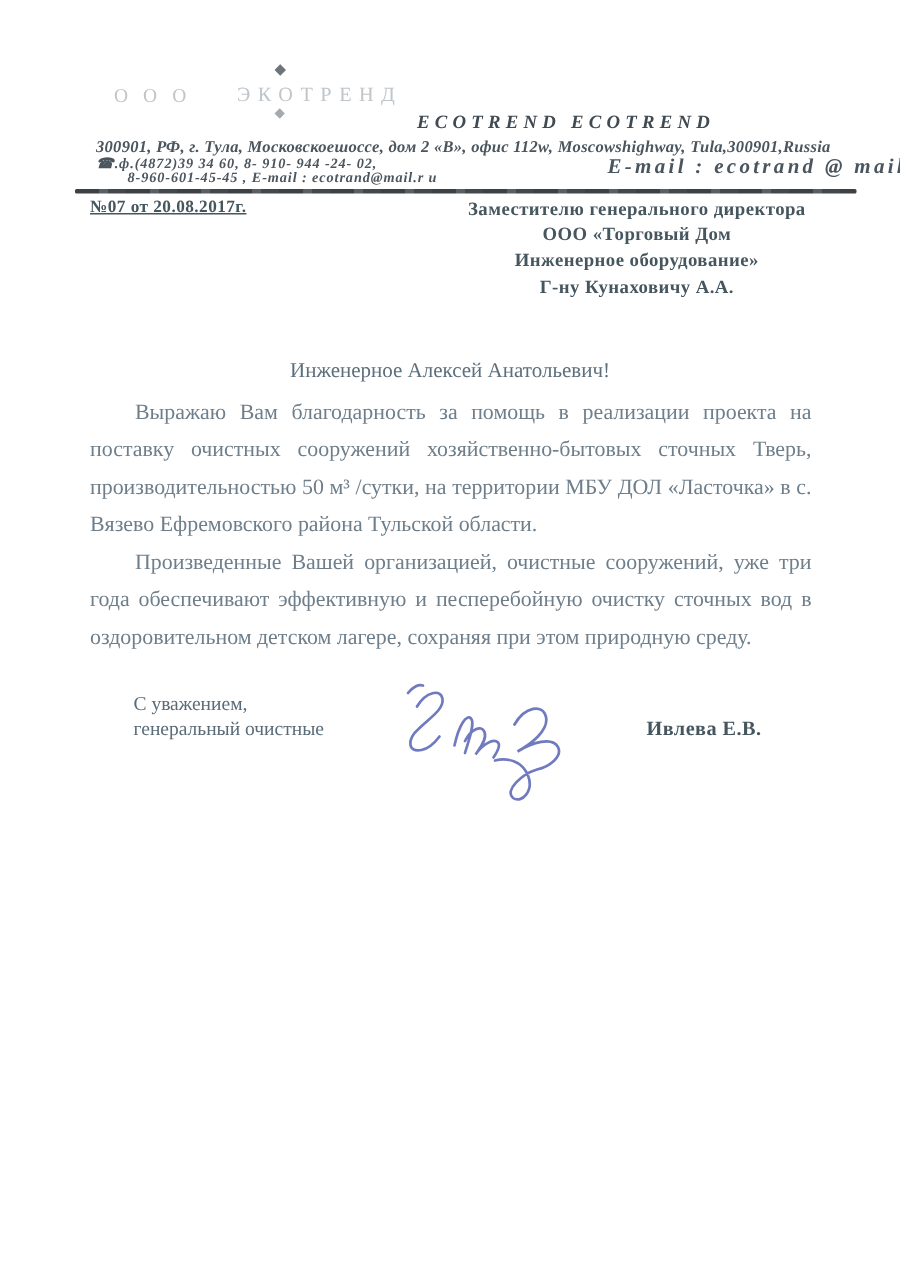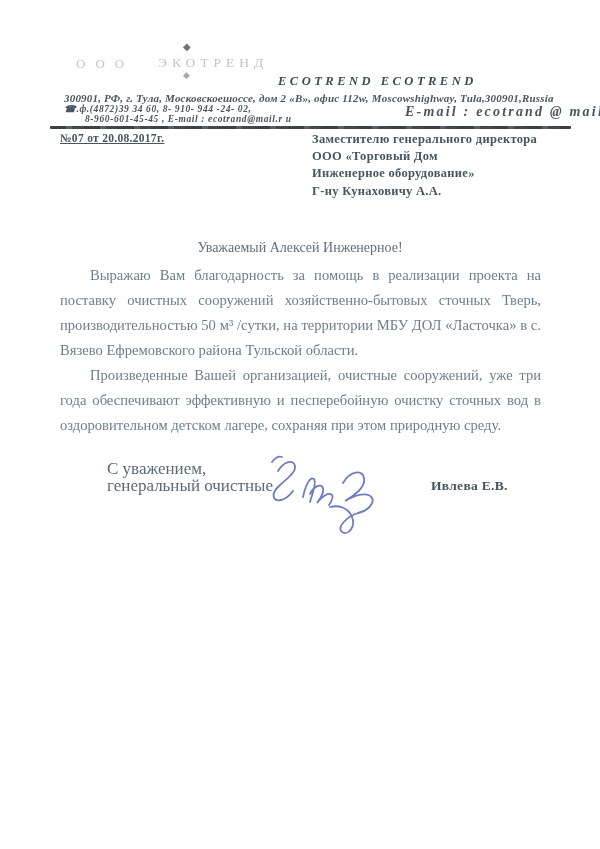--- a/index.html
+++ b/index.html
@@ -50,37 +50,38 @@
     position:absolute;left:60px;top:132px;
     font-size:11.5px;font-weight:bold;
     text-decoration:underline;
     color:var(--ink-dark);letter-spacing:0.3px;
   }
   .recipient{
     position:absolute;left:312px;top:131px;
     font-size:12.5px;font-weight:bold;
     line-height:17.2px;color:var(--ink-dark);
     letter-spacing:0.3px;
+    text-align:center;
   }
   
   .salutation{
     position:absolute;left:60px;top:240px;width:480px;
     text-align:center;font-size:14px;color:#5e6f7c;
   }
   .bodyblock{
     position:absolute;left:60px;top:263px;width:481px;
     color:var(--ink);font-size:14.6px;
   }
   .line{height:25px;line-height:25px;white-space:nowrap;}
   .just{white-space:normal;text-align:justify;text-align-last:justify;}
   .indent{text-indent:30px;}
   
   .closing{
-    position:absolute;left:107px;top:461px;
-    font-size:17px;line-height:16.5px;color:#5a6b78;
+    position:absolute;left:89px;top:461px;
+    font-size:13px;line-height:16.5px;color:#5a6b78;
   }
   .signer-name{
     position:absolute;left:431px;top:478px;
     font-size:13.5px;font-weight:bold;color:var(--ink-dark);
     letter-spacing:0.3px;
   }
   .signature{position:absolute;left:248px;top:449px;width:150px;height:90px;}
   .signature path{
     stroke:var(--signature-blue);stroke-width:1.8;
     fill:none;stroke-linecap:round;opacity:0.9;
@@ -104,21 +105,21 @@
   <div class="head-rule"></div>
 
   <div class="reference">№07 от 20.08.2017г.</div>
   <div class="recipient">
     <div>Заместителю генерального директора</div>
     <div>ООО «Торговый Дом</div>
     <div>Инженерное оборудование»</div>
     <div>Г-ну Кунаховичу А.А.</div>
   </div>
 
-  <div class="salutation">Уважаемый Алексей Инженерное!</div>
+  <div class="salutation">Инженерное Алексей Анатольевич!</div>
 
   <div class="bodyblock">
     <div class="line just indent">Выражаю Вам благодарность за помощь в реализации проекта на</div>
     <div class="line just">поставку очистных сооружений хозяйственно-бытовых сточных Тверь,</div>
     <div class="line just">производительностью 50 м³ /сутки, на территории МБУ ДОЛ «Ласточка» в с.</div>
     <div class="line">Вязево Ефремовского района Тульской области.</div>
     <div class="line just indent">Произведенные Вашей организацией, очистные сооружений, уже три</div>
     <div class="line just">года обеспечивают эффективную и песперебойную очистку сточных вод в</div>
     <div class="line">оздоровительном детском лагере, сохраняя при этом природную среду.</div>
   </div>

